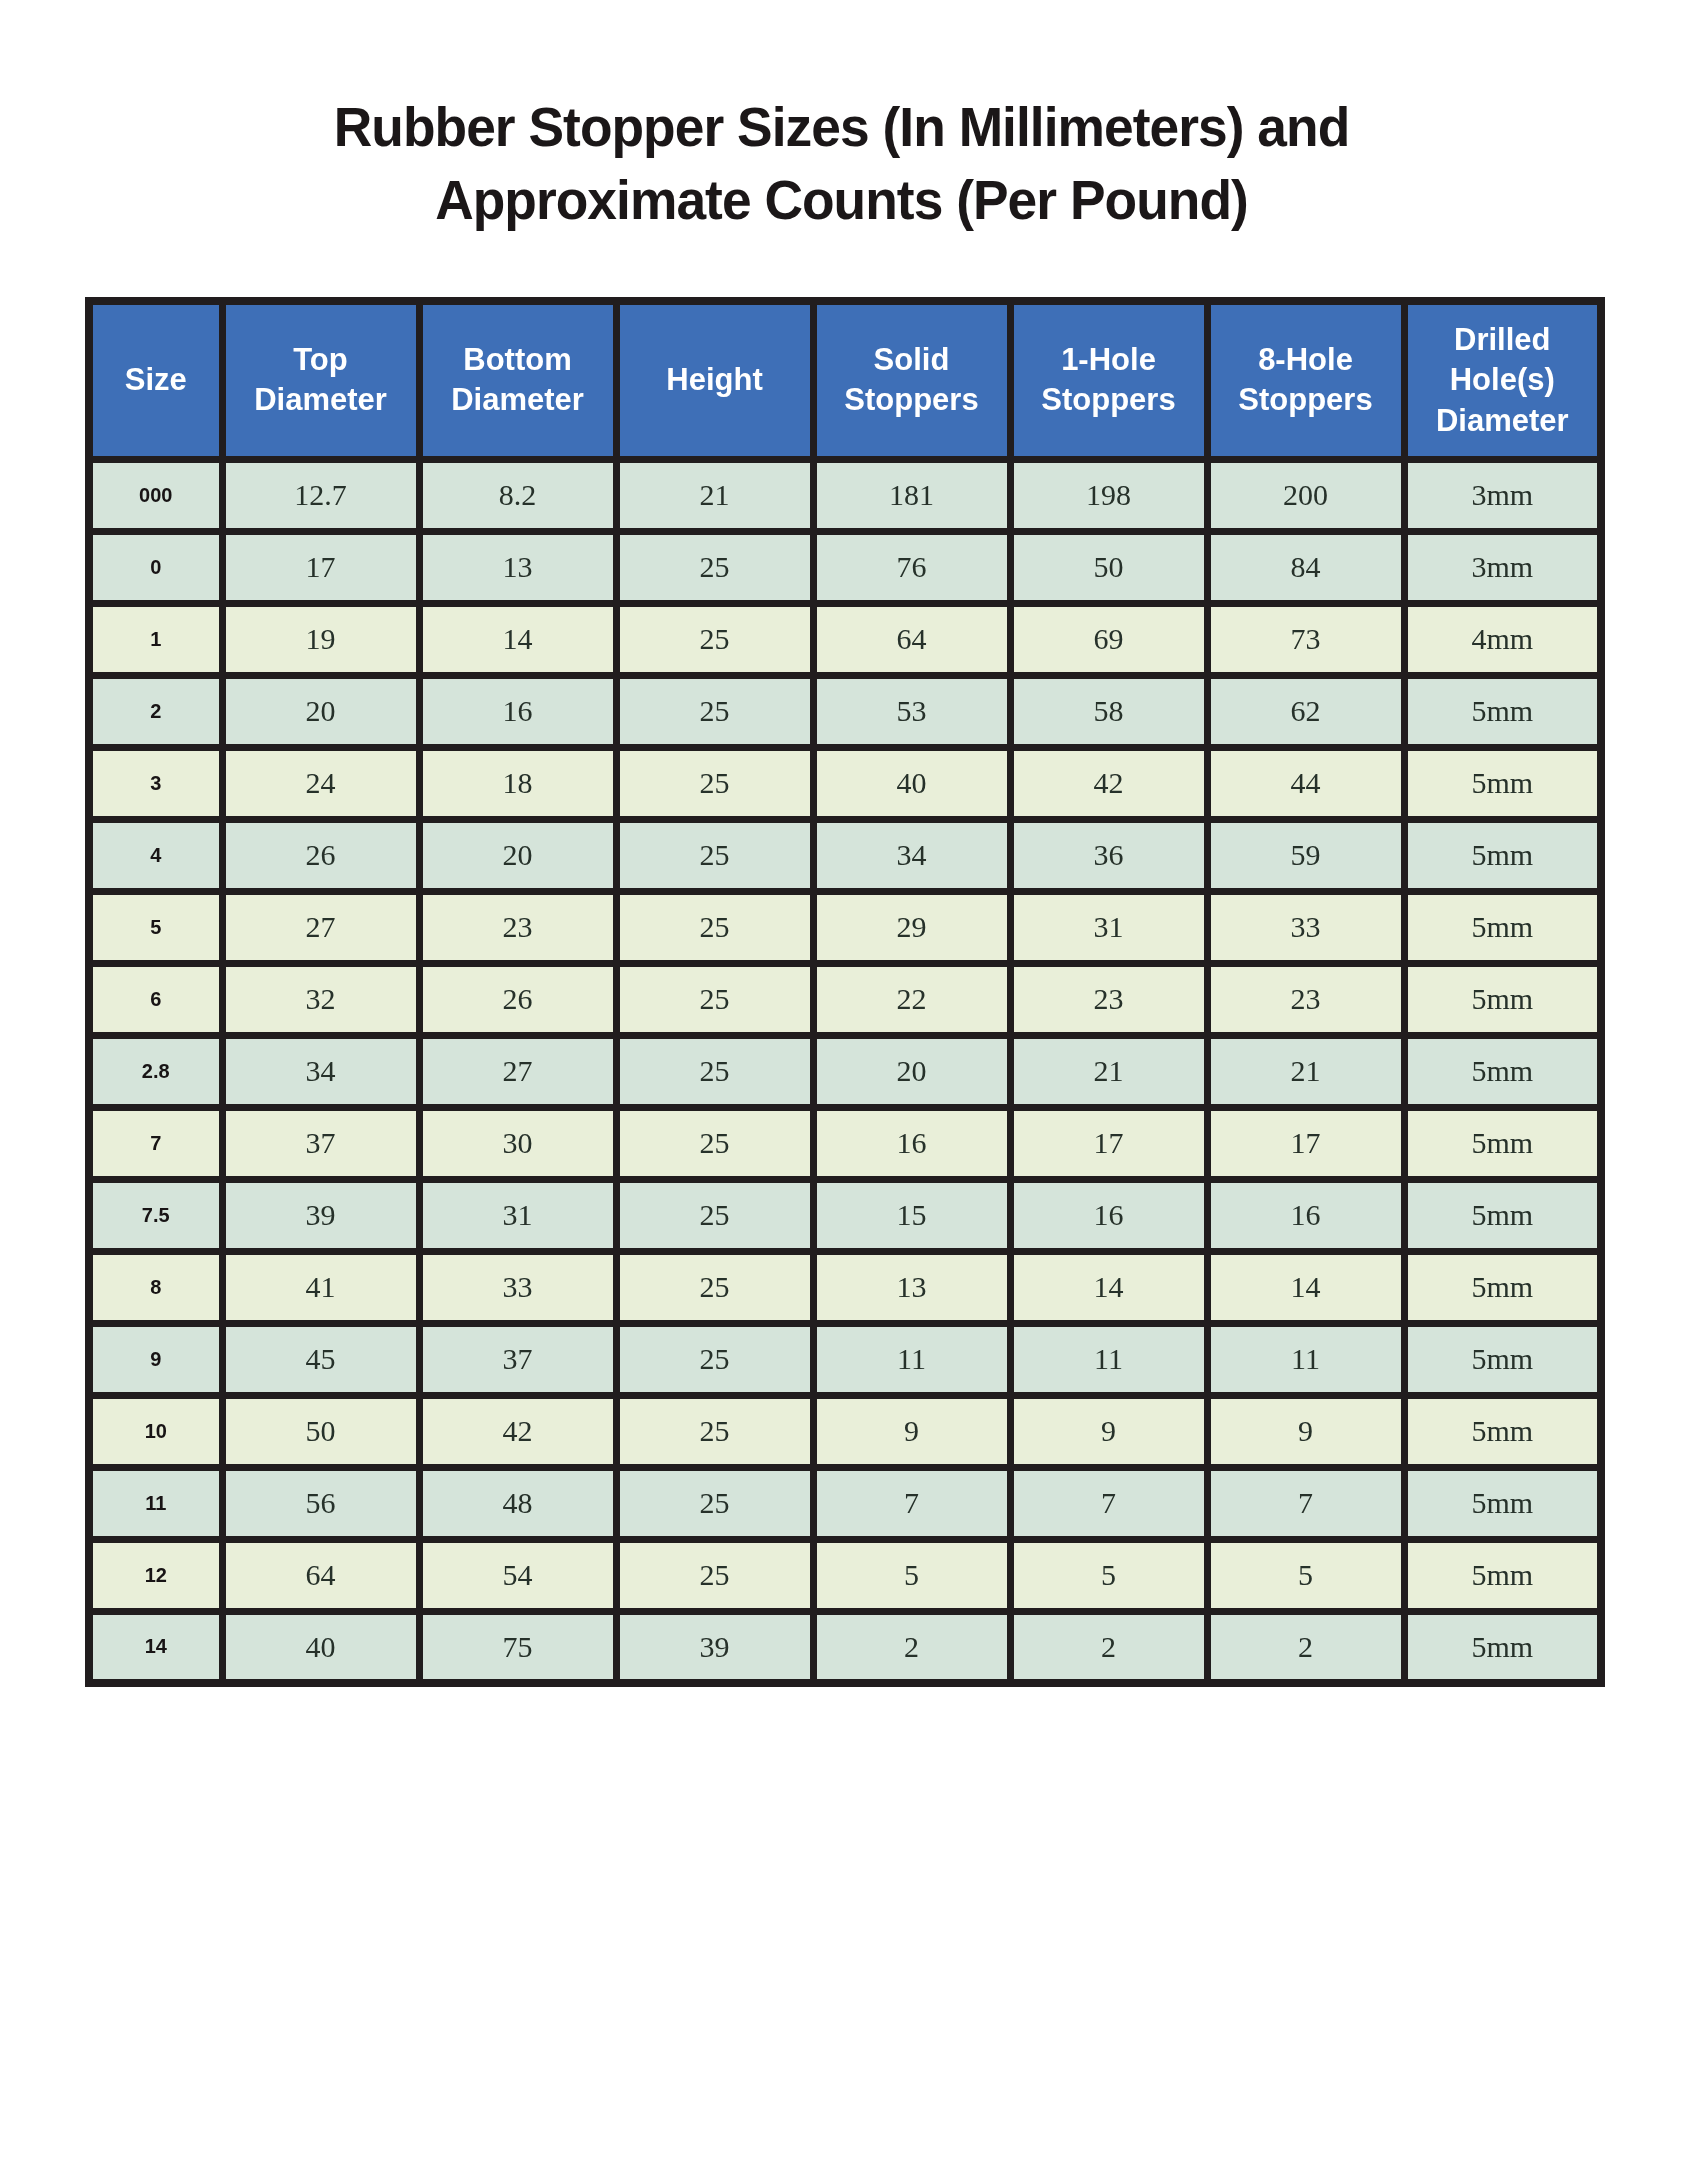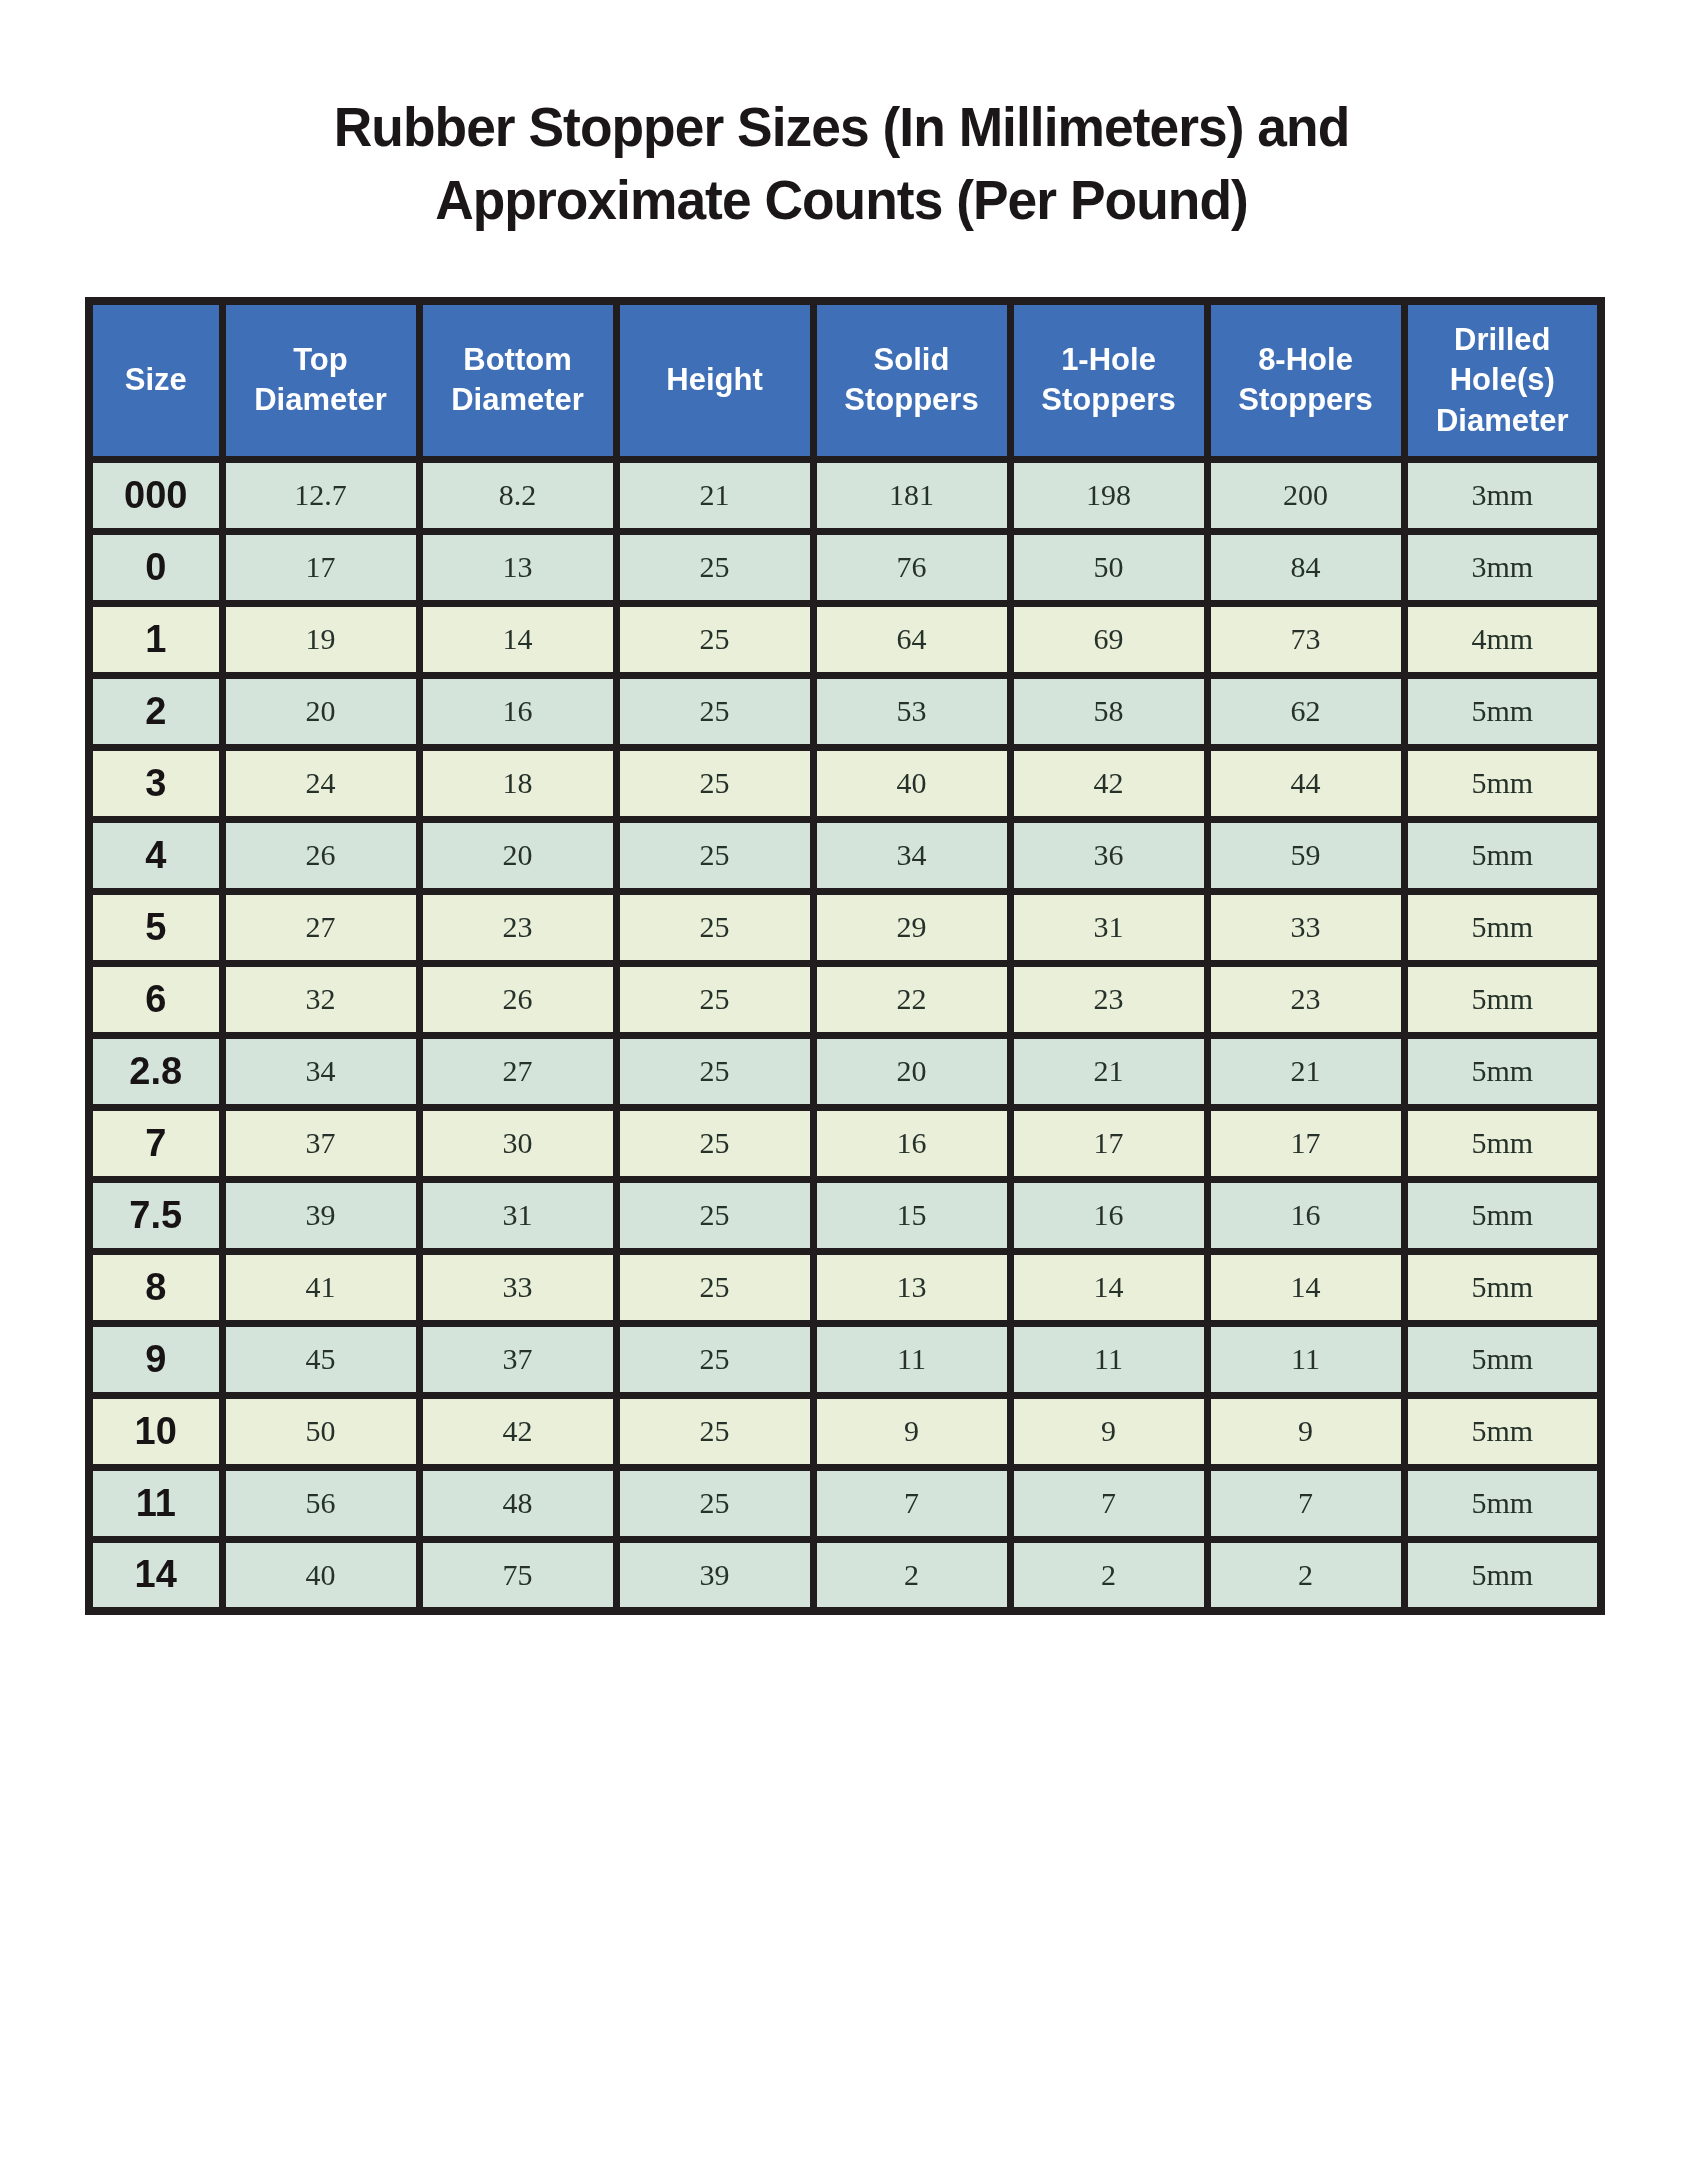--- a/index.html
+++ b/index.html
@@ -53,21 +53,21 @@
     height:158px;
     padding:6px 2px;
   }
   .stopper-table td{
     height:72px;
     font-size:30px;
   }
   .stopper-table td.size-col{
     font-family:"Liberation Sans",sans-serif;
     font-weight:bold;
-    font-size:38px;
+    font-size:20px;
     color:var(--size-text);
   }
   .stopper-table td.data-col{
     font-family:"Liberation Serif",serif;
     color:var(--data-text);
   }
   .stopper-table col.c-size{width:133px;}
   .stopper-table col.c-std{width:197px;}
   tr.row-a td{background:var(--row-a);}
   tr.row-b td{background:var(--row-b);}
@@ -254,20 +254,30 @@
       <tr class="row-a">
         <td class="size-col">11</td>
         <td class="data-col">56</td>
         <td class="data-col">48</td>
         <td class="data-col">25</td>
         <td class="data-col">7</td>
         <td class="data-col">7</td>
         <td class="data-col">7</td>
         <td class="data-col">5mm</td>
       </tr>
+      <tr class="row-b">
+        <td class="size-col">12</td>
+        <td class="data-col">64</td>
+        <td class="data-col">54</td>
+        <td class="data-col">25</td>
+        <td class="data-col">5</td>
+        <td class="data-col">5</td>
+        <td class="data-col">5</td>
+        <td class="data-col">5mm</td>
+      </tr>
       <tr class="row-a">
         <td class="size-col">14</td>
         <td class="data-col">40</td>
         <td class="data-col">75</td>
         <td class="data-col">39</td>
         <td class="data-col">2</td>
         <td class="data-col">2</td>
         <td class="data-col">2</td>
         <td class="data-col">5mm</td>
       </tr>

